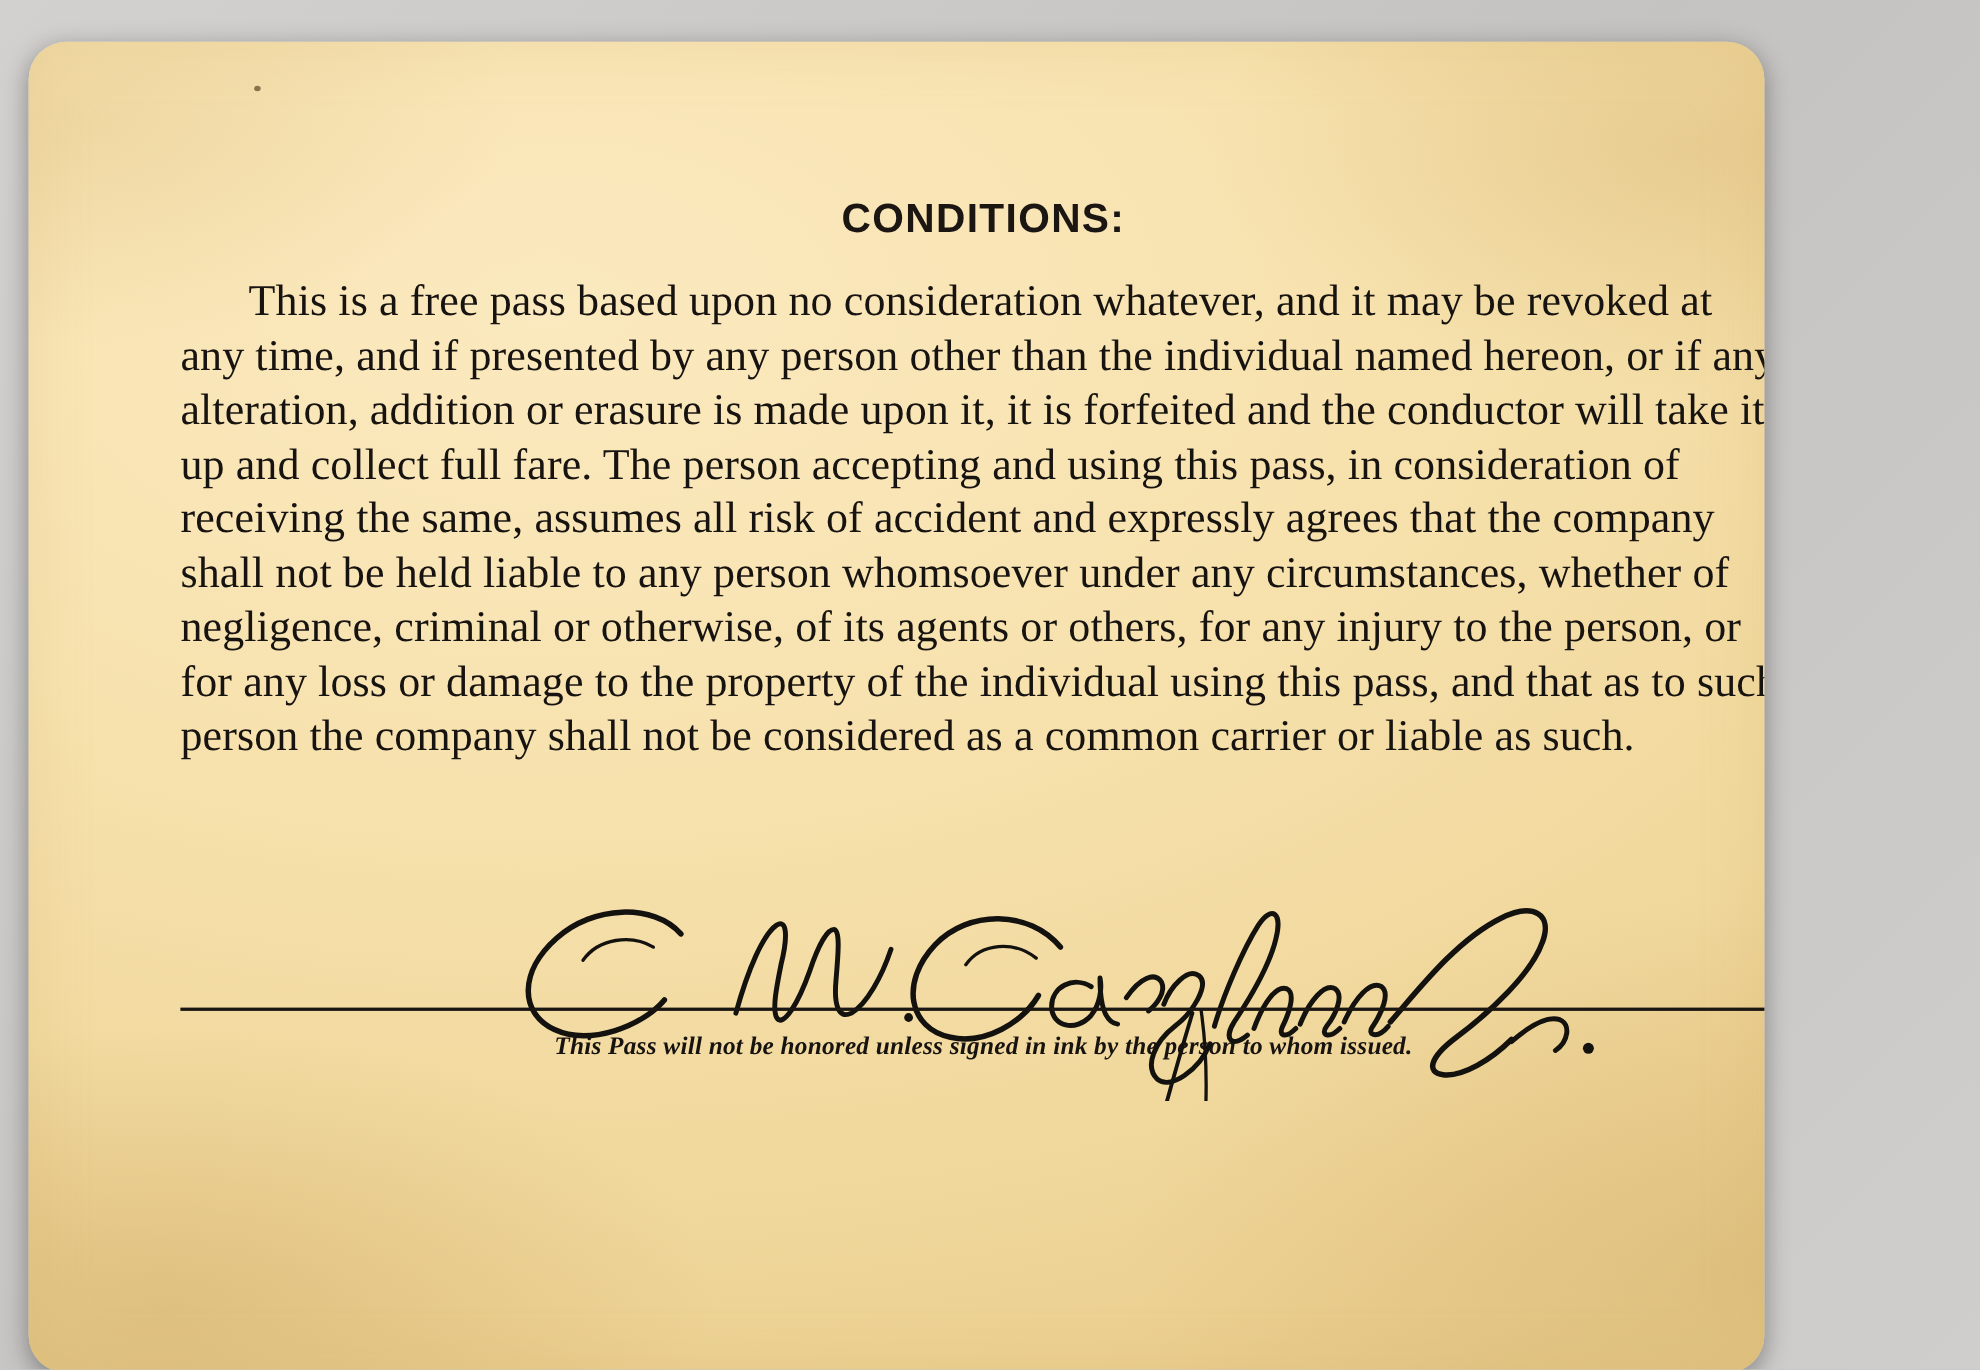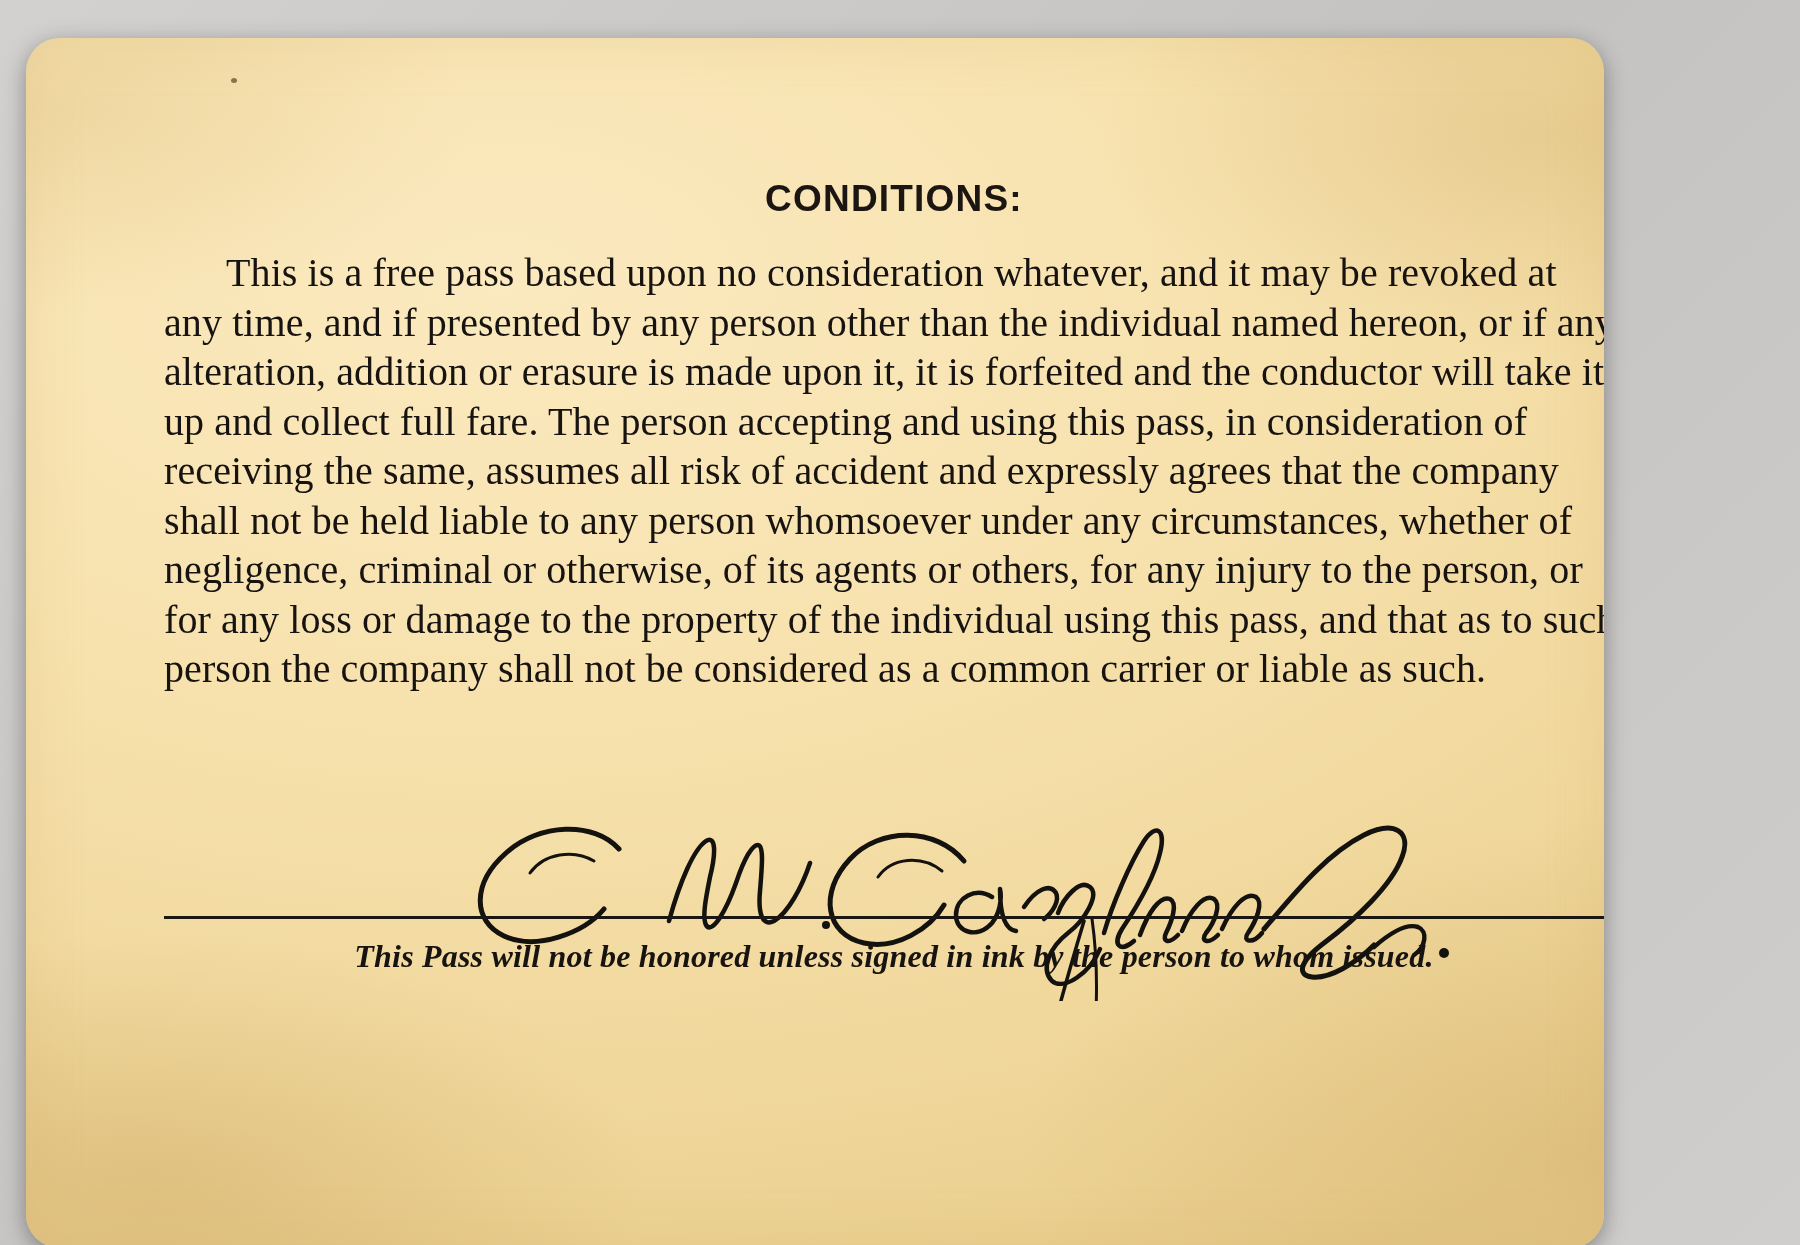--- a/index.html
+++ b/index.html
@@ -122,21 +122,21 @@
 
   .footnote {
     position: absolute;
     left: 0;
     top: 155px;
     width: 1460px;
     text-align: center;
     font-family: "Liberation Serif", serif;
     font-style: italic;
     font-weight: bold;
-    font-size: 32px;
+    font-size: 23px;
     color: #171310;
     letter-spacing: 0.2px;
   }
 
   
   .speck {
     position: absolute;
     left: 205px;
     top: 40px;
     width: 6px;

